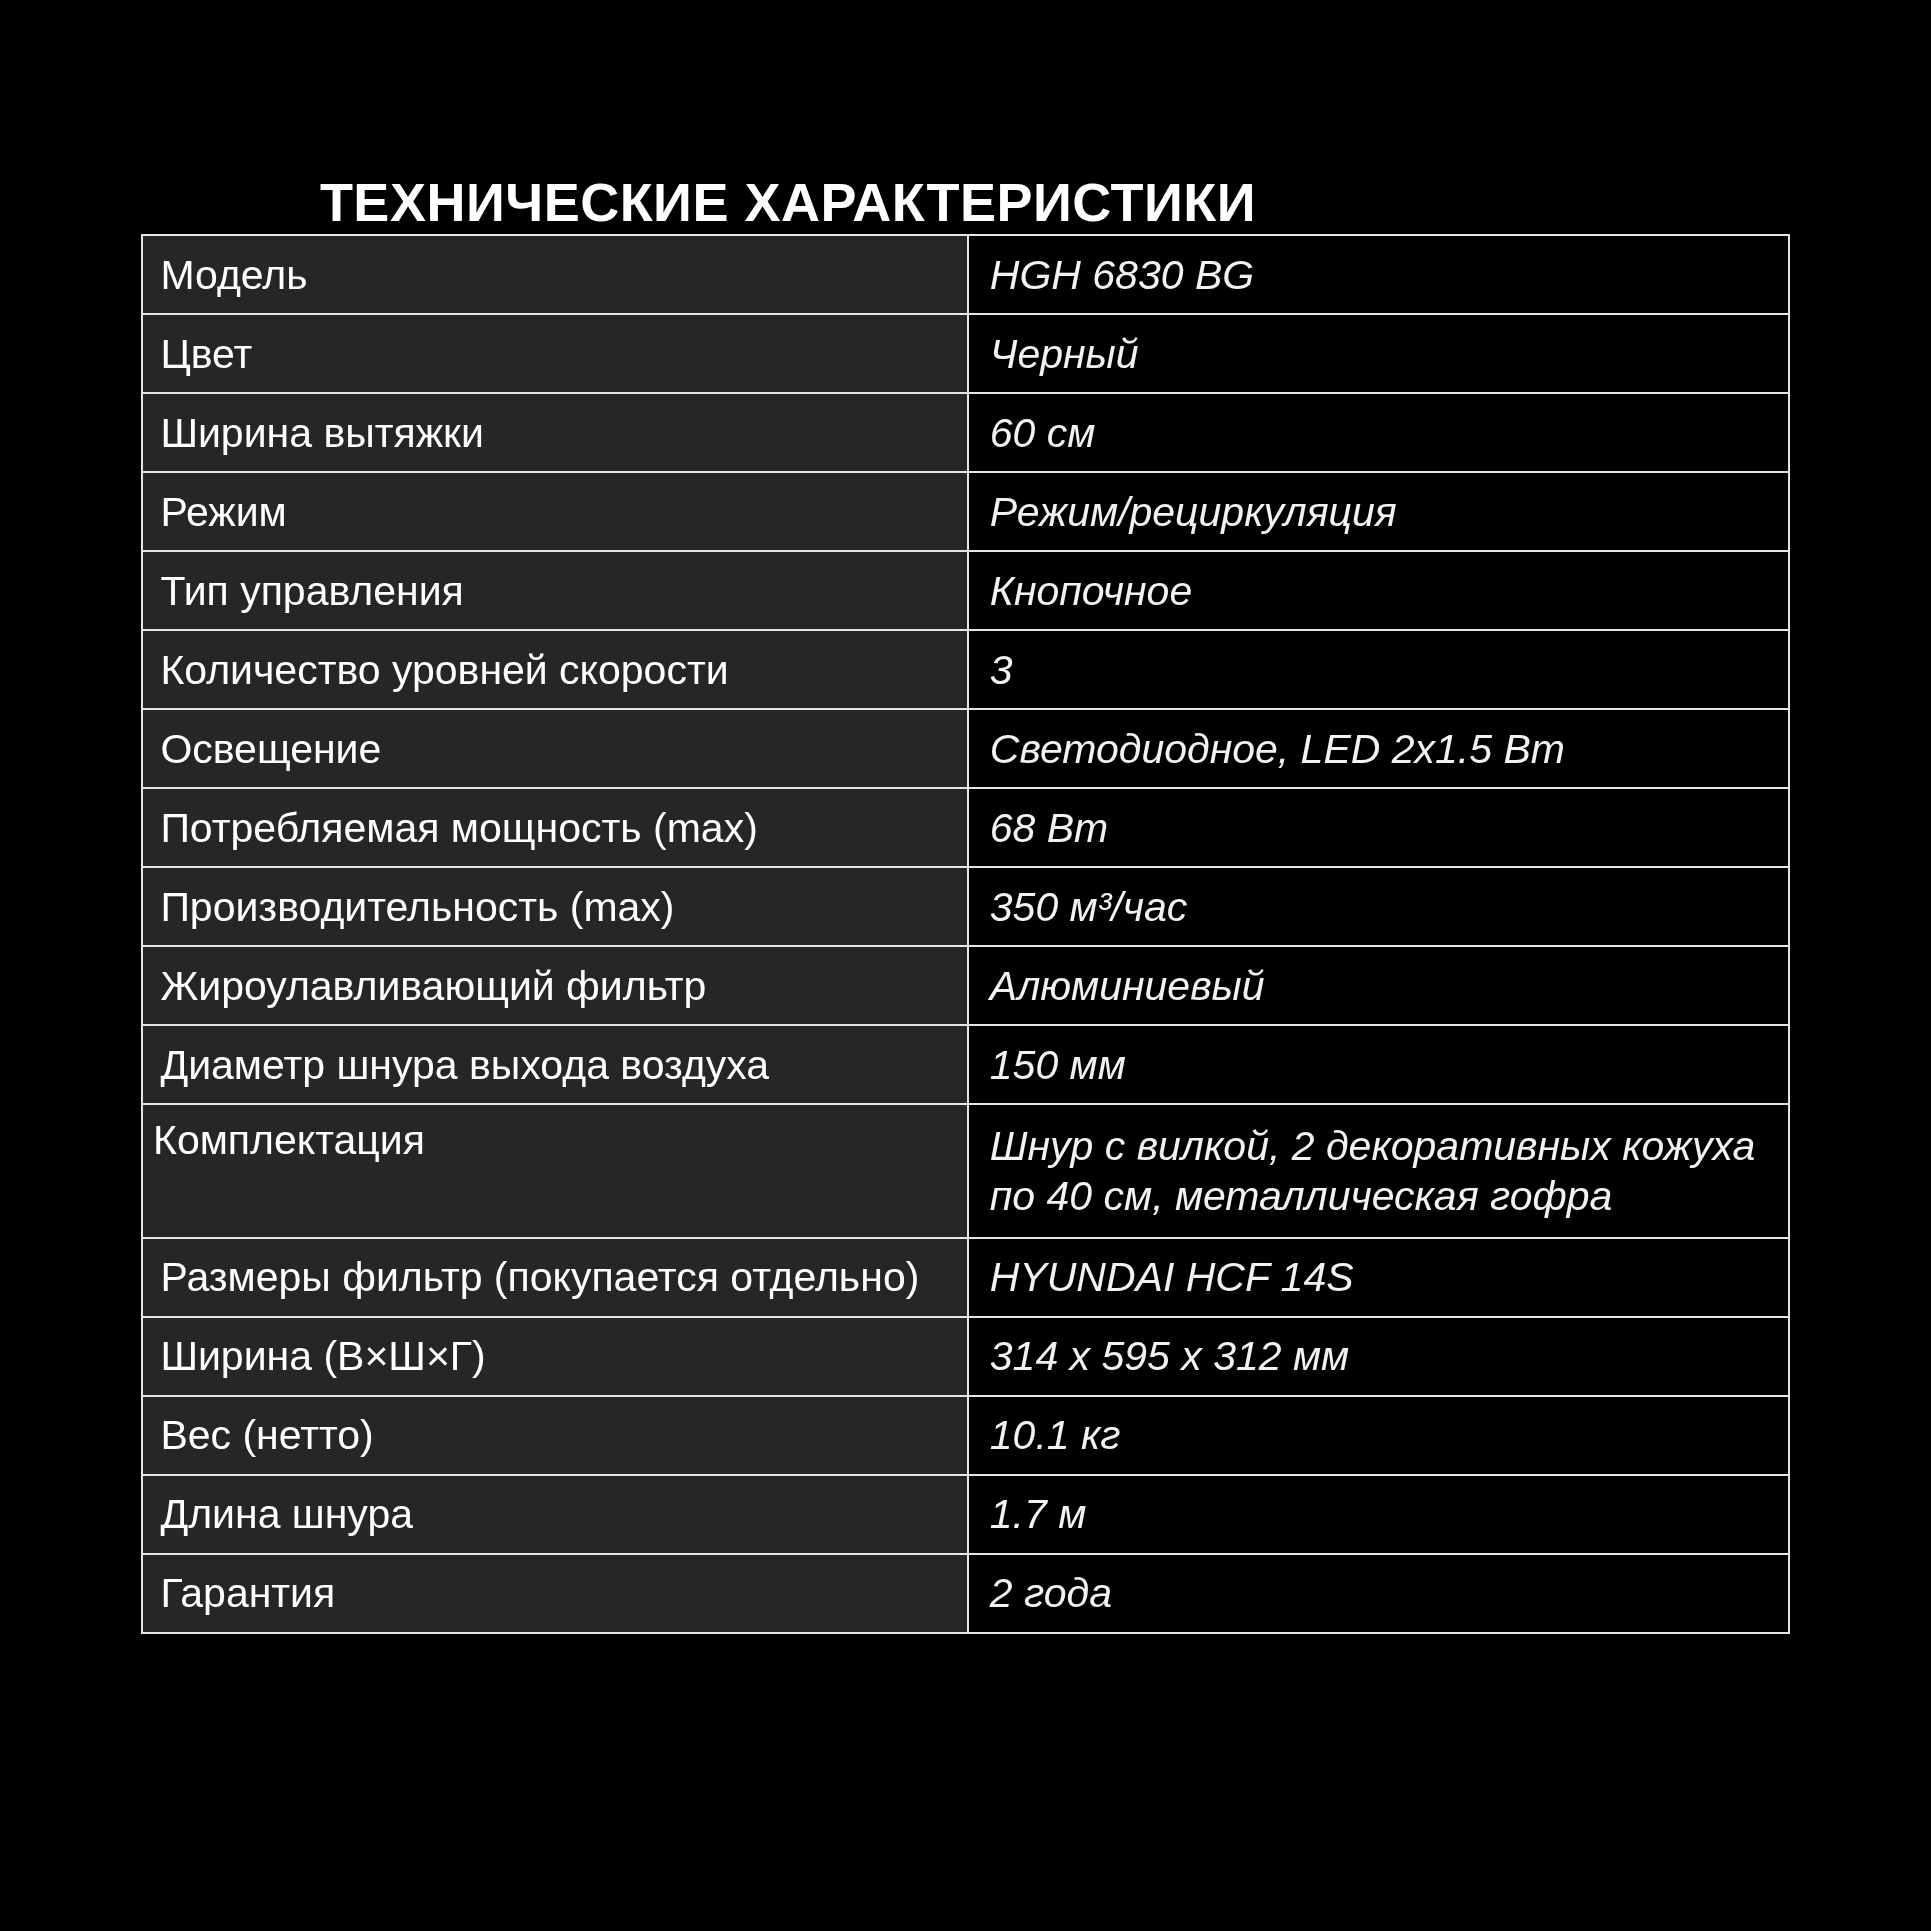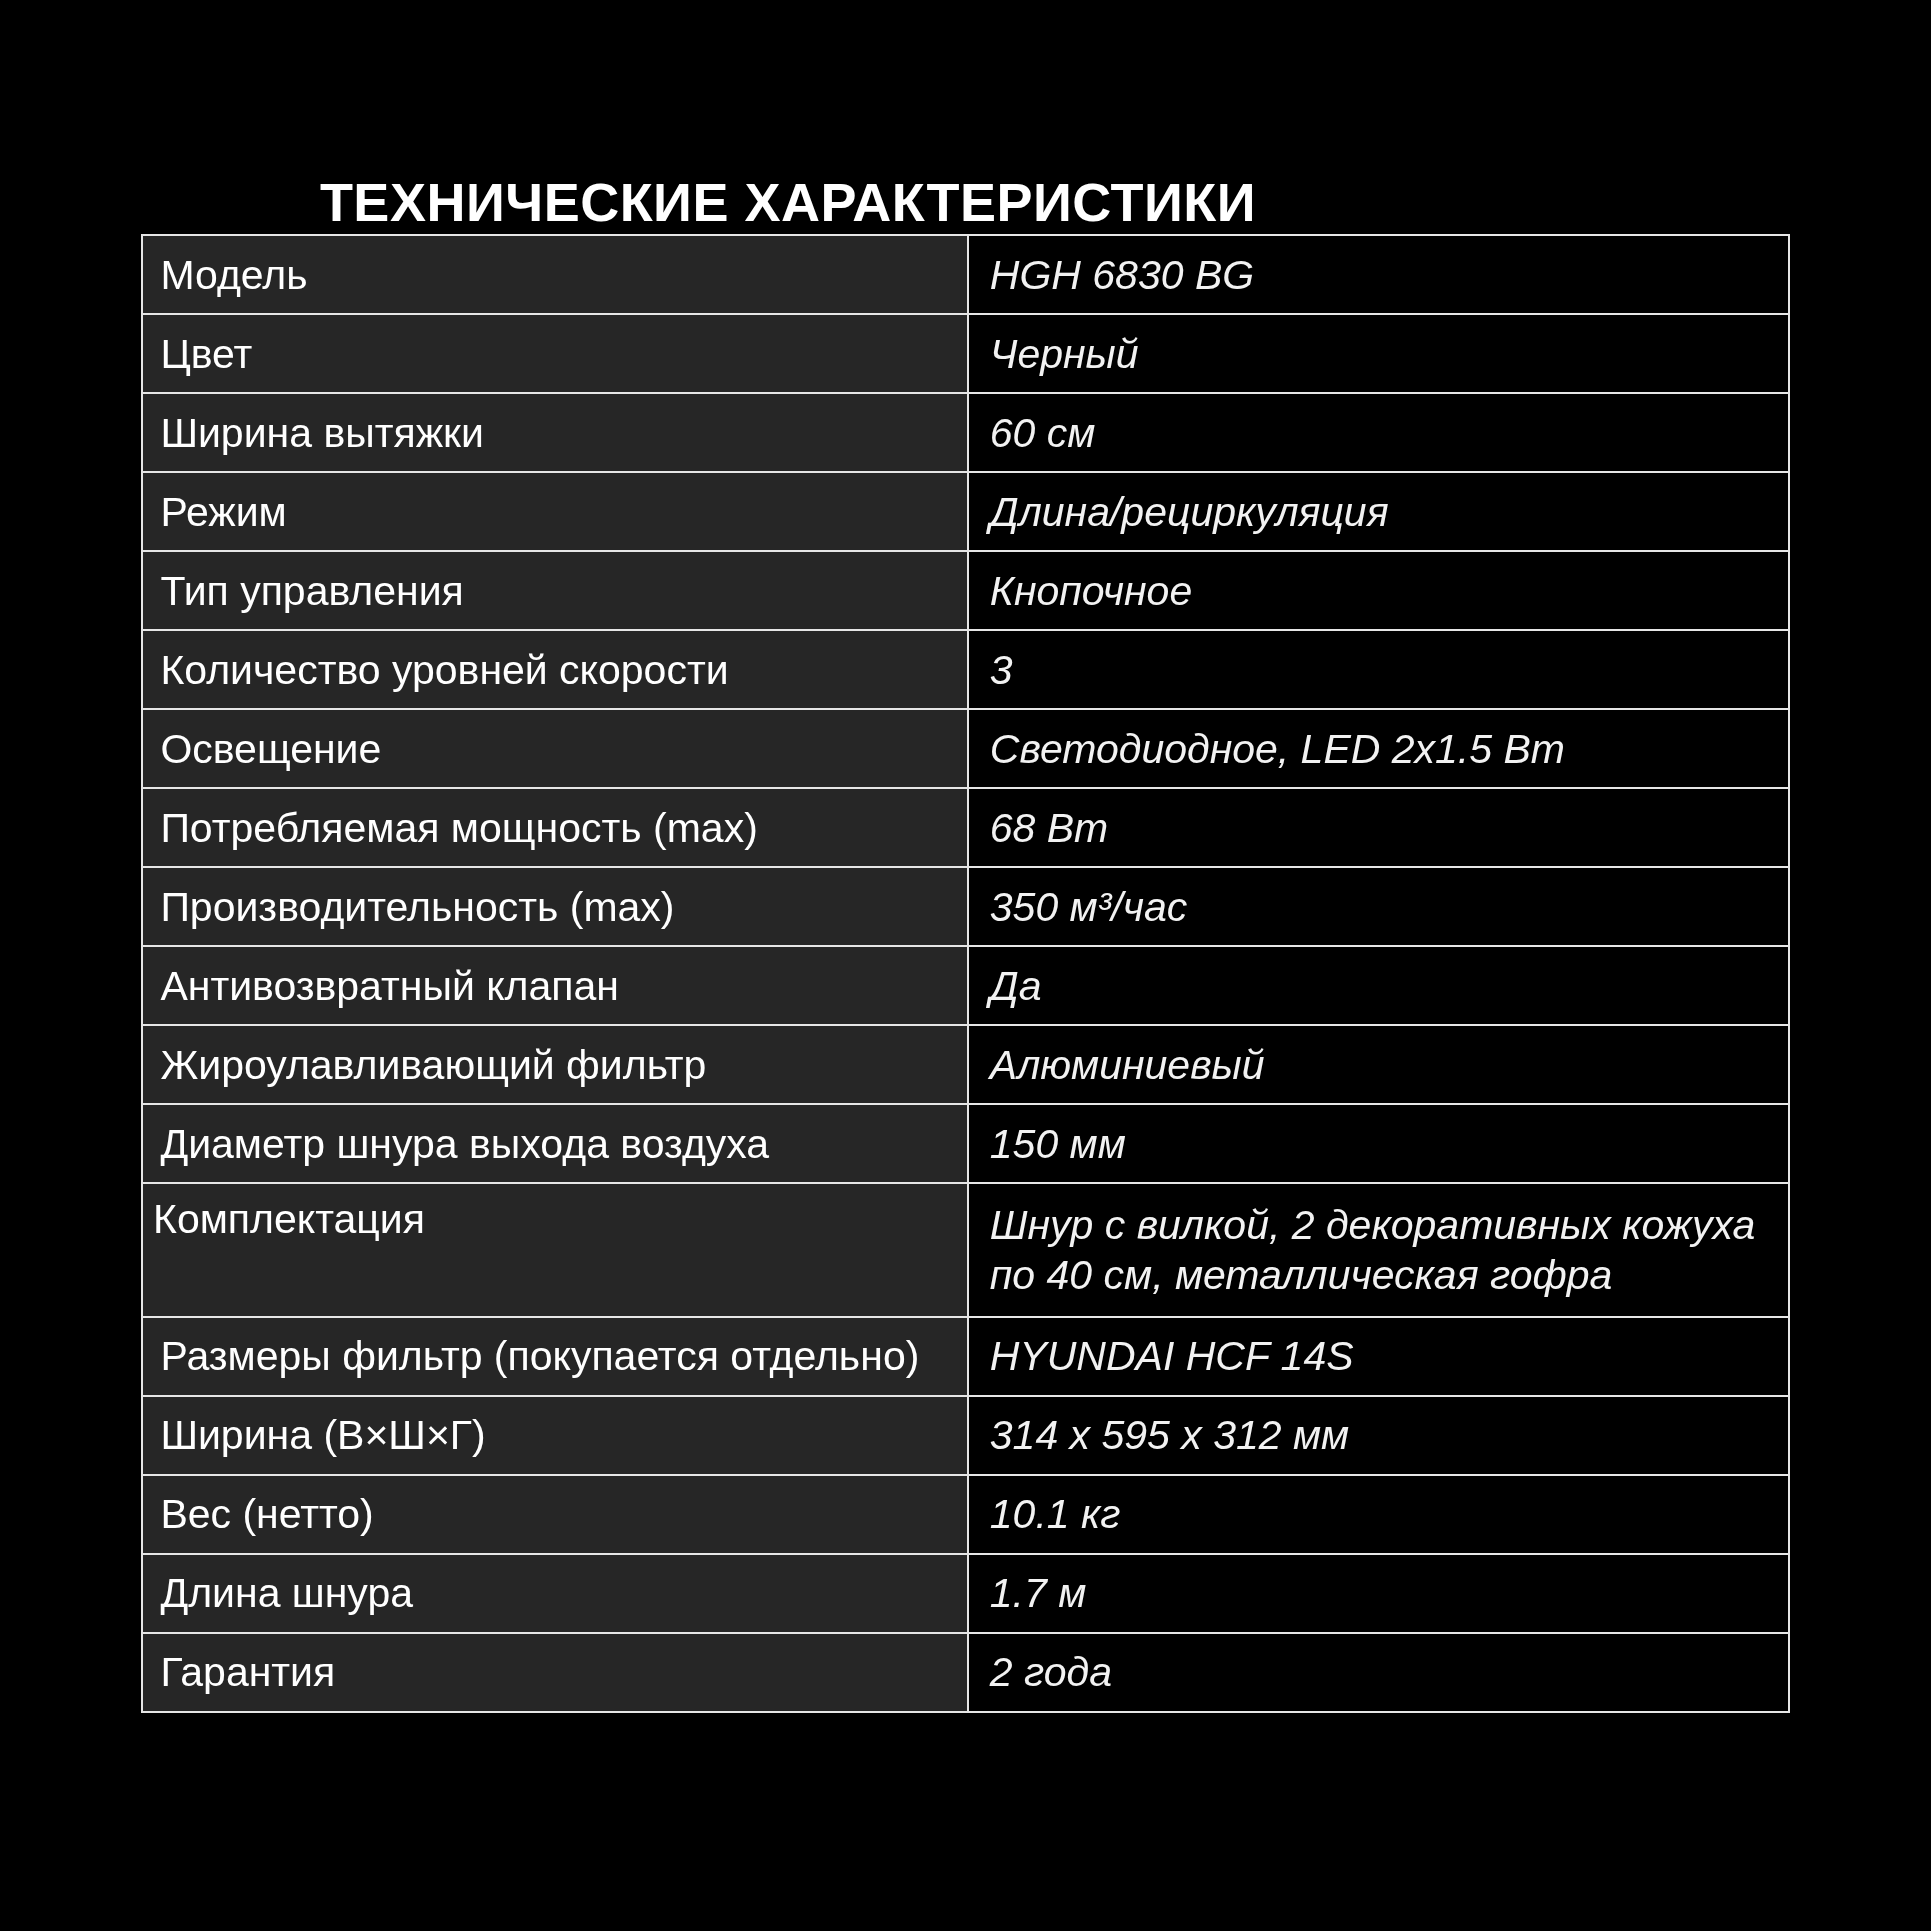--- a/index.html
+++ b/index.html
@@ -83,45 +83,41 @@
     <tr>
       <td class="label">Цвет</td>
       <td class="value">Черный</td>
     </tr>
     <tr>
       <td class="label">Ширина вытяжки</td>
       <td class="value">60 см</td>
     </tr>
     <tr>
       <td class="label">Режим</td>
-      <td class="value">Длина/рециркуляция</td>
+      <td class="value">Режим/рециркуляция</td>
     </tr>
     <tr>
       <td class="label">Тип управления</td>
       <td class="value">Кнопочное</td>
     </tr>
     <tr>
       <td class="label">Количество уровней скорости</td>
       <td class="value">3</td>
     </tr>
     <tr>
       <td class="label">Освещение</td>
       <td class="value">Светодиодное, LED 2x1.5 Вт</td>
     </tr>
     <tr>
       <td class="label">Потребляемая мощность (max)</td>
       <td class="value">68 Вт</td>
     </tr>
     <tr>
       <td class="label">Производительность (max)</td>
       <td class="value">350 м³/час</td>
-    </tr>
-    <tr>
-      <td class="label">Антивозвратный клапан</td>
-      <td class="value">Да</td>
     </tr>
     <tr>
       <td class="label">Жироулавливающий фильтр</td>
       <td class="value">Алюминиевый</td>
     </tr>
     <tr>
       <td class="label">Диаметр шнура выхода воздуха</td>
       <td class="value">150 мм</td>
     </tr>
     <tr class="tall">

